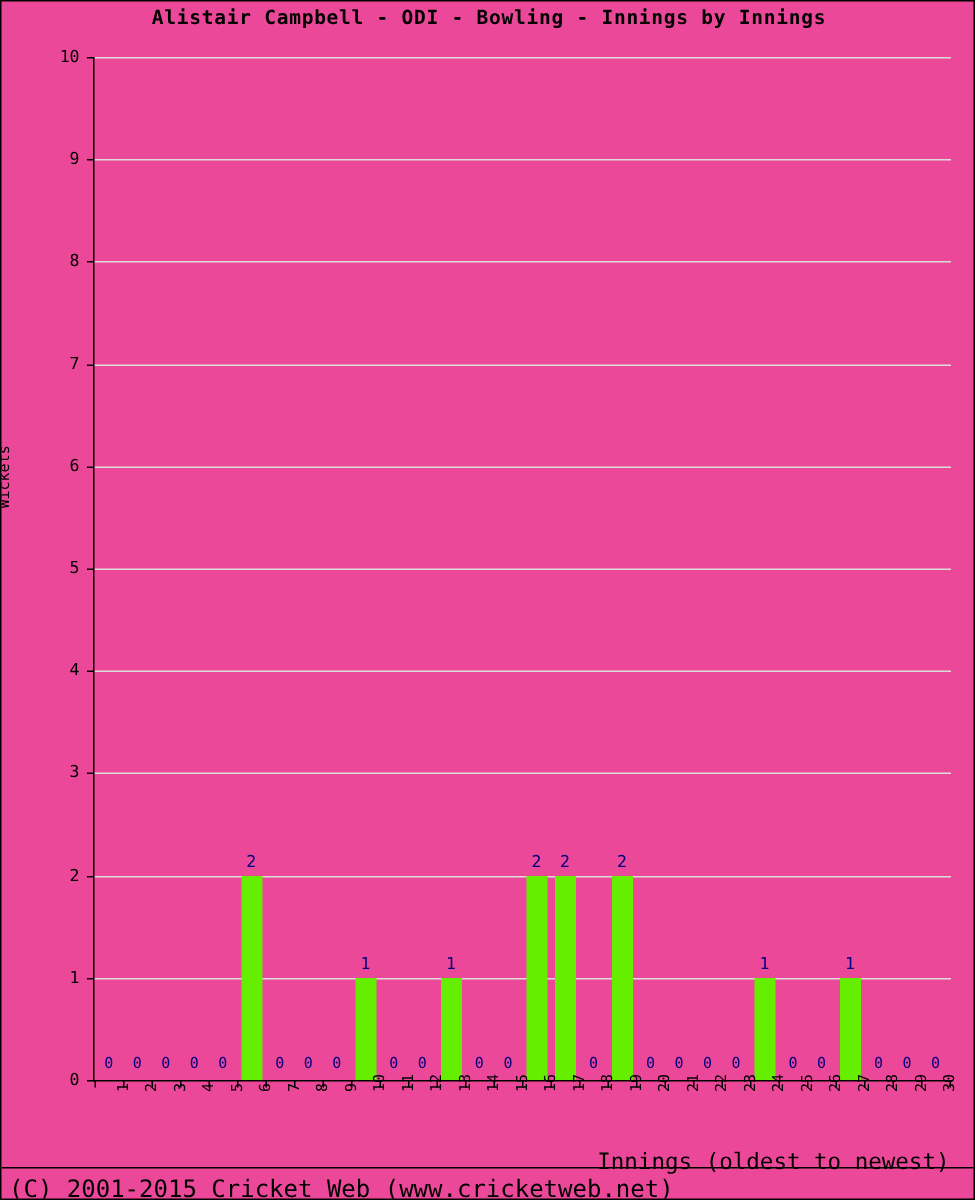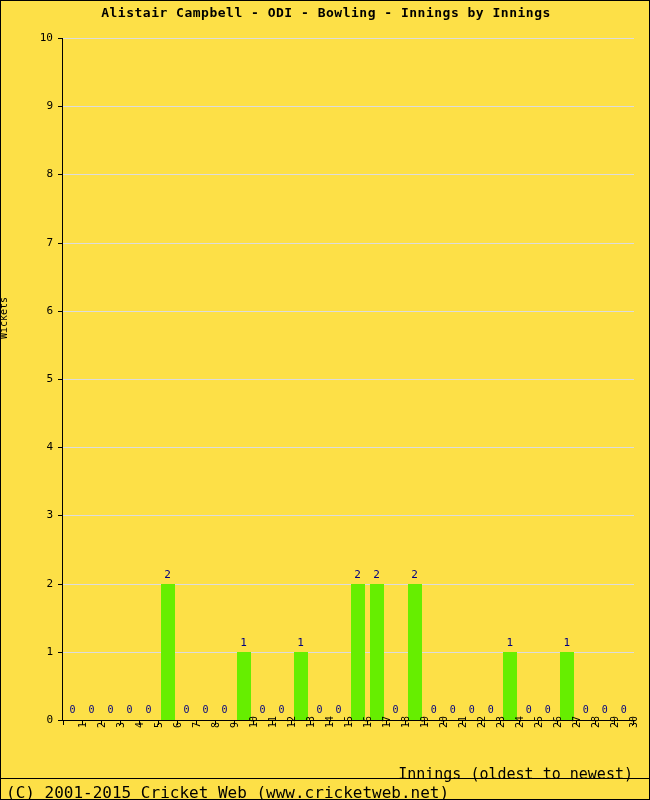--- a/index.html
+++ b/index.html
@@ -12,21 +12,21 @@
     height: 800px;
     font-family: "DejaVu Sans Mono", "Liberation Mono", monospace;
     -webkit-font-smoothing: none;
   }
   #page {
     position: relative;
     width: 650px;
     height: 800px;
     box-sizing: border-box;
     border: 1px solid #000000;
-    background: #fde047;
+    background: #ec4899;
     overflow: hidden;
   }
 
   
   #chart-title {
     position: absolute;
     left: 0;
     top: 4px;
     width: 650px;
     text-align: center;

